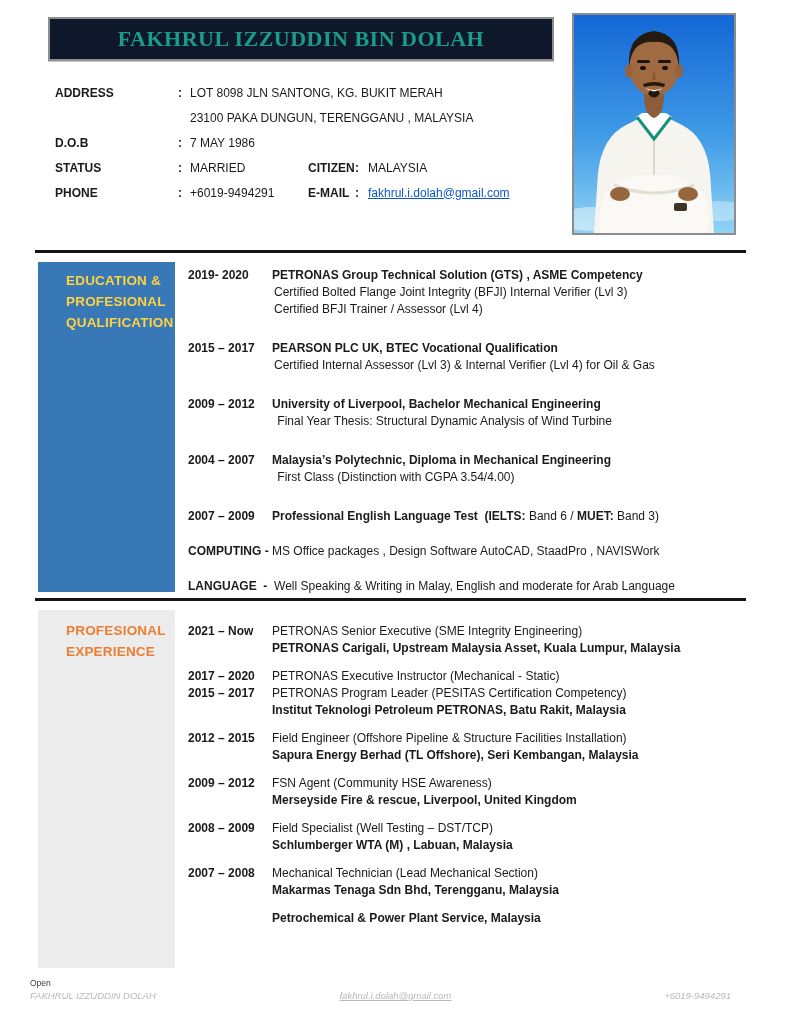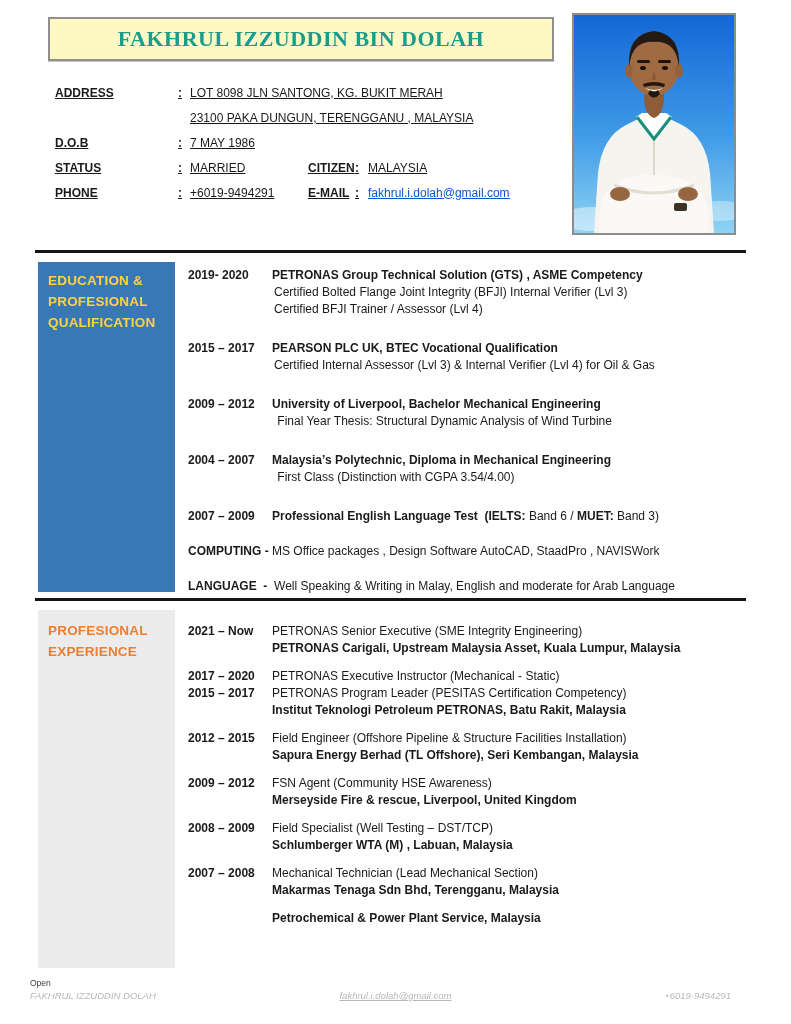--- a/index.html
+++ b/index.html
@@ -1,50 +1,50 @@
 <!DOCTYPE html>
 <html><head>
 <meta charset="utf-8">
 <style>
   html,body{margin:0;padding:0;background:#ffffff;}
   .page{position:relative;width:791px;height:1024px;background:#ffffff;overflow:hidden;
         font-family:"Liberation Sans","DejaVu Sans",sans-serif;color:#1a1a1a;}
 
   
-  .name-box{position:absolute;left:48px;top:17px;width:506px;height:44px;background:#fef9c3;
+  .name-box{position:absolute;left:48px;top:17px;width:506px;height:44px;background:#0f172a;
             border:2px solid #8f8f8f;box-sizing:border-box;display:flex;align-items:center;justify-content:center;
             box-shadow:0 1px 0 #c7c7c7;}
   .name-text{font-family:"Liberation Serif","DejaVu Serif",serif;font-weight:bold;font-size:22px;
              color:#1a9c8c;letter-spacing:.5px;white-space:nowrap;}
 
   
   .photo{position:absolute;left:572px;top:13px;width:164px;height:222px;border:2px solid #8c8c8c;
          box-sizing:border-box;overflow:hidden;background:#1467d6;}
   .photo svg{display:block;}
 
   
   .personal{position:absolute;left:55px;top:80px;width:515px;font-size:12px;}
-  .p-row{display:flex;height:25px;align-items:center;text-decoration:underline;}
+  .p-row{display:flex;height:25px;align-items:center;}
   .p-label{width:123px;font-weight:bold;}
   .p-colon{width:12px;font-weight:bold;}
   .p-val1{width:118px;}
   .p-label2{width:47px;font-weight:bold;}
   .p-colon2{width:13px;font-weight:bold;}
   a.mail-link{color:#1155cc;text-decoration:underline;}
 
   
   .divider{position:absolute;left:35px;width:711px;height:3px;background:#141414;}
   .divider.d1{top:250px;}
   .divider.d2{top:598px;}
 
   
   .section{position:absolute;left:38px;width:712px;display:flex;align-items:flex-start;}
   .section.edu{top:262px;}
   .section.exp{top:610px;}
-  .side-box{width:137px;box-sizing:border-box;padding:8px 6px 0 10px;flex:none;}
+  .side-box{width:137px;box-sizing:border-box;padding:8px 6px 0 28px;flex:none;}
   .side-box.edu-box{height:330px;background:#3878b6;}
   .side-box.exp-box{height:358px;background:#ececec;padding-top:10px;}
   .side-line{font-weight:bold;font-size:13.5px;line-height:21px;letter-spacing:.2px;}
   .edu-box .side-line{color:#ffd23f;}
   .exp-box .side-line{color:#ed7d31;}
 
   .sec-content{margin-left:13px;flex:1;font-size:12px;}
   .edu-content{padding-top:5px;}
   .exp-content{padding-top:2px;}
 

